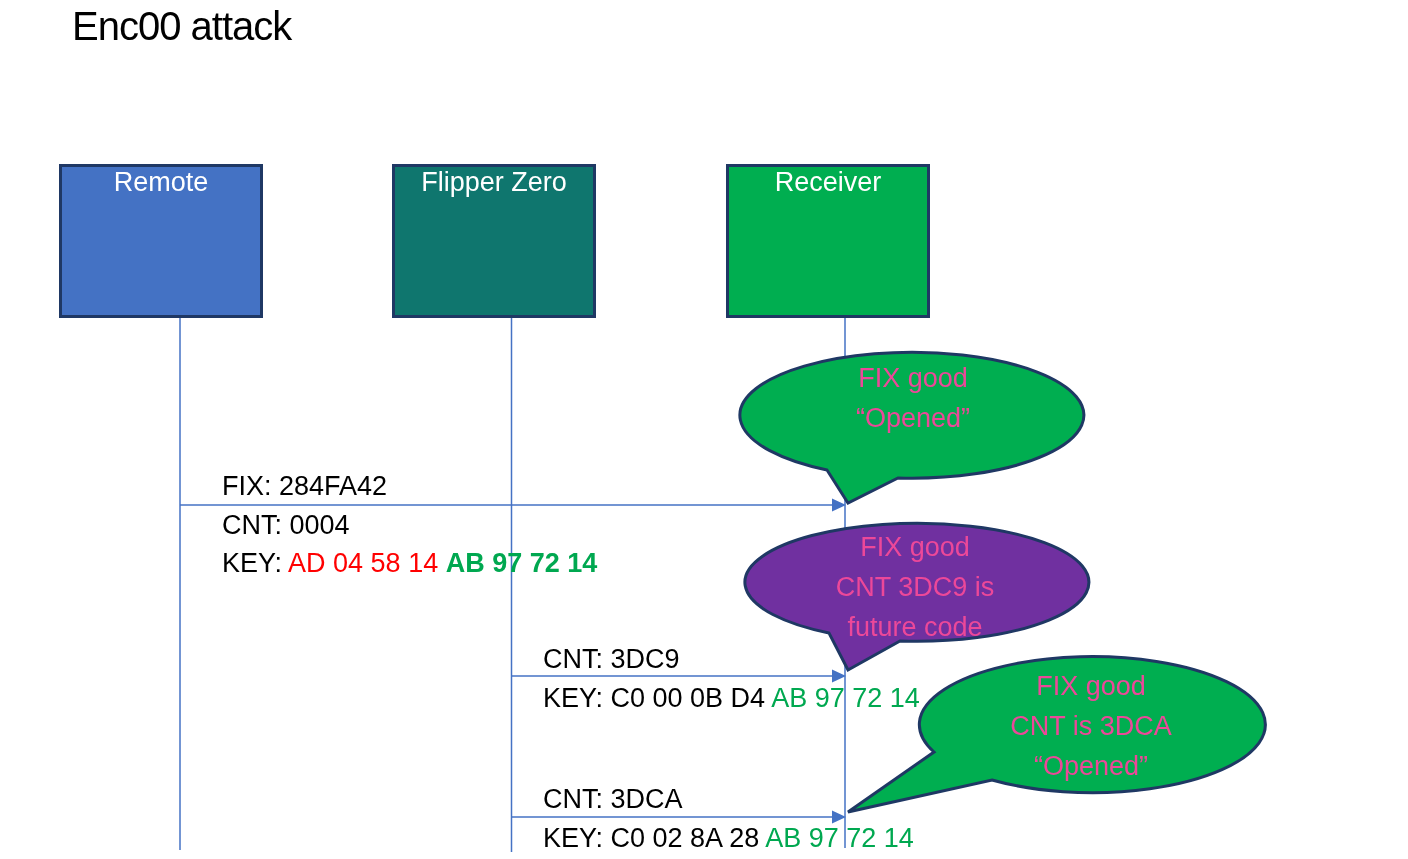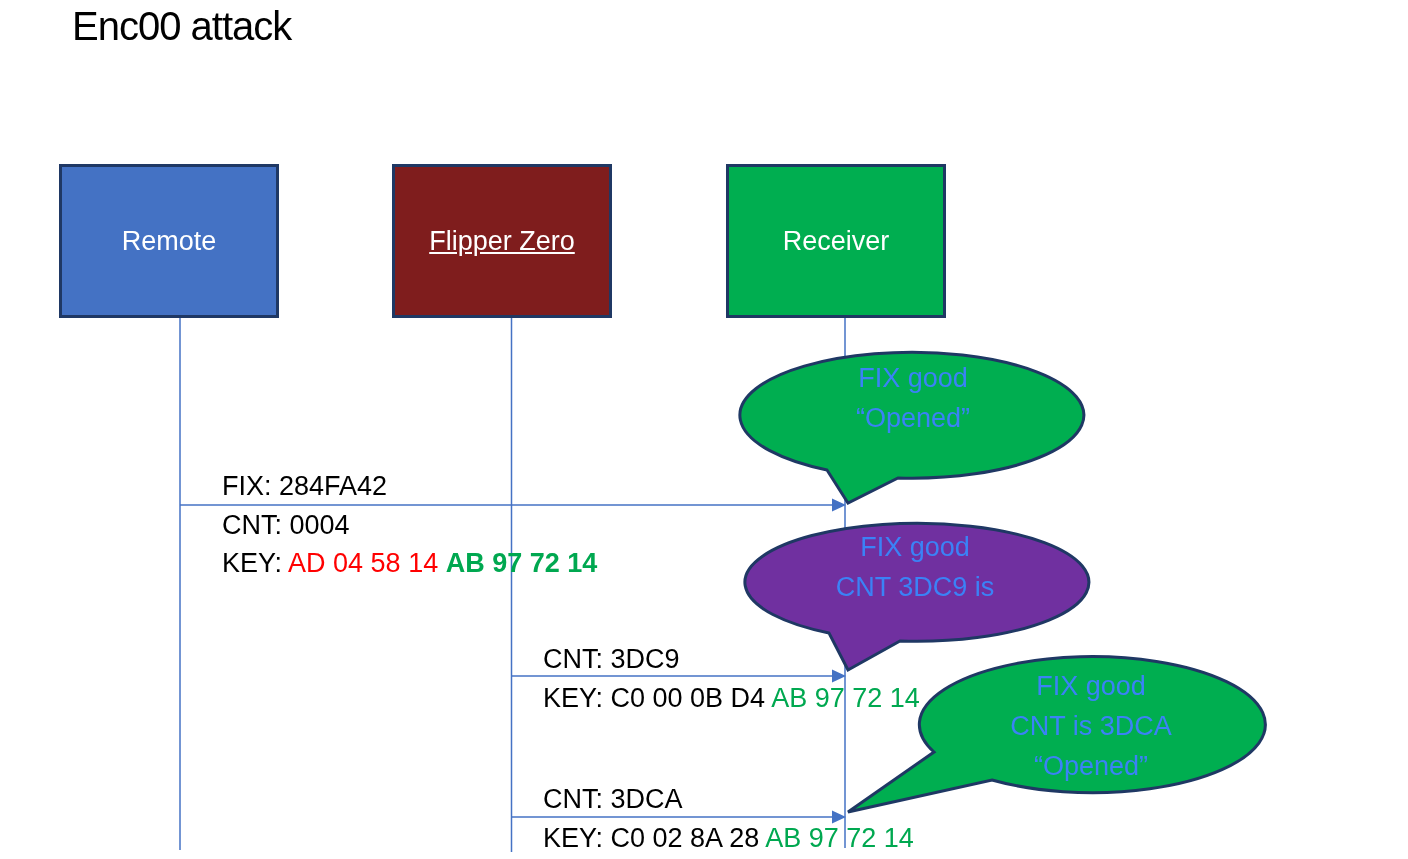--- a/index.html
+++ b/index.html
@@ -8,35 +8,35 @@
     font-family:"Liberation Sans", sans-serif;
   }
   .abs{position:absolute;}
   #svg-layer{position:absolute;left:0;top:0;width:1408px;height:859px;}
 
   .page-title{
     left:72px;top:4px;font-size:40px;font-weight:300;letter-spacing:-1px;color:#000;
     white-space:nowrap;
   }
   .actor{
-    top:164px;width:220px;height:154px;border:3px solid #1F3864;box-sizing:border-box;
-    display:flex;align-items:center;justify-content:center;
+    top:164px;width:204px;height:154px;border:3px solid #1F3864;box-sizing:border-box;
+    display:flex;align-items:flex-start;justify-content:center;
     color:#fff;font-size:27px;white-space:nowrap;
   }
   .actor-remote{left:59px;background:#4472C4;}
-  .actor-flipper{left:392px;background:#7f1d1d;text-decoration:underline;}
+  .actor-flipper{left:392px;background:#0f766e;}
   .actor-receiver{left:726px;background:#00AE50;}
 
   .msg{font-size:27px;color:#000;white-space:nowrap;line-height:32px;margin-left:28px;}
   .key-red{color:#FF0000;}
   .key-green{color:#00A850;}
   .key-green-bold{color:#00A850;font-weight:bold;}
 
   .callout-text{
-    width:346px;text-align:center;color:#3b82f6;font-size:27px;line-height:40px;white-space:nowrap;
+    width:346px;text-align:center;color:#ec4899;font-size:27px;line-height:40px;white-space:nowrap;
   }
   .lifeline{stroke:#4472C4;stroke-width:1.5;}
   .msg-arrow{stroke:#4472C4;stroke-width:1.5;}
   .arrow-head{fill:#4472C4;}
   .callout{stroke:#1F3864;stroke-width:3;}
 </style>
 </head>
 <body>
 
 <div id="canvas">
@@ -89,20 +89,21 @@
     <span>KEY: </span><span>C0 02 8A 28 </span><span class="key-green">AB 97 72 14</span>
   </div>
 
   <div class="abs callout-text" style="left:740px;top:358px;">
     <div>FIX good</div>
     <div>“Opened”</div>
   </div>
   <div class="abs callout-text" style="left:742px;top:527px;">
     <div>FIX good</div>
     <div>CNT 3DC9 is</div>
+    <div>future code</div>
   </div>
   <div class="abs callout-text" style="left:918px;top:666px;">
     <div>FIX good</div>
     <div>CNT is 3DCA</div>
     <div>“Opened”</div>
   </div>
 
 </div>
 
 </body></html>

